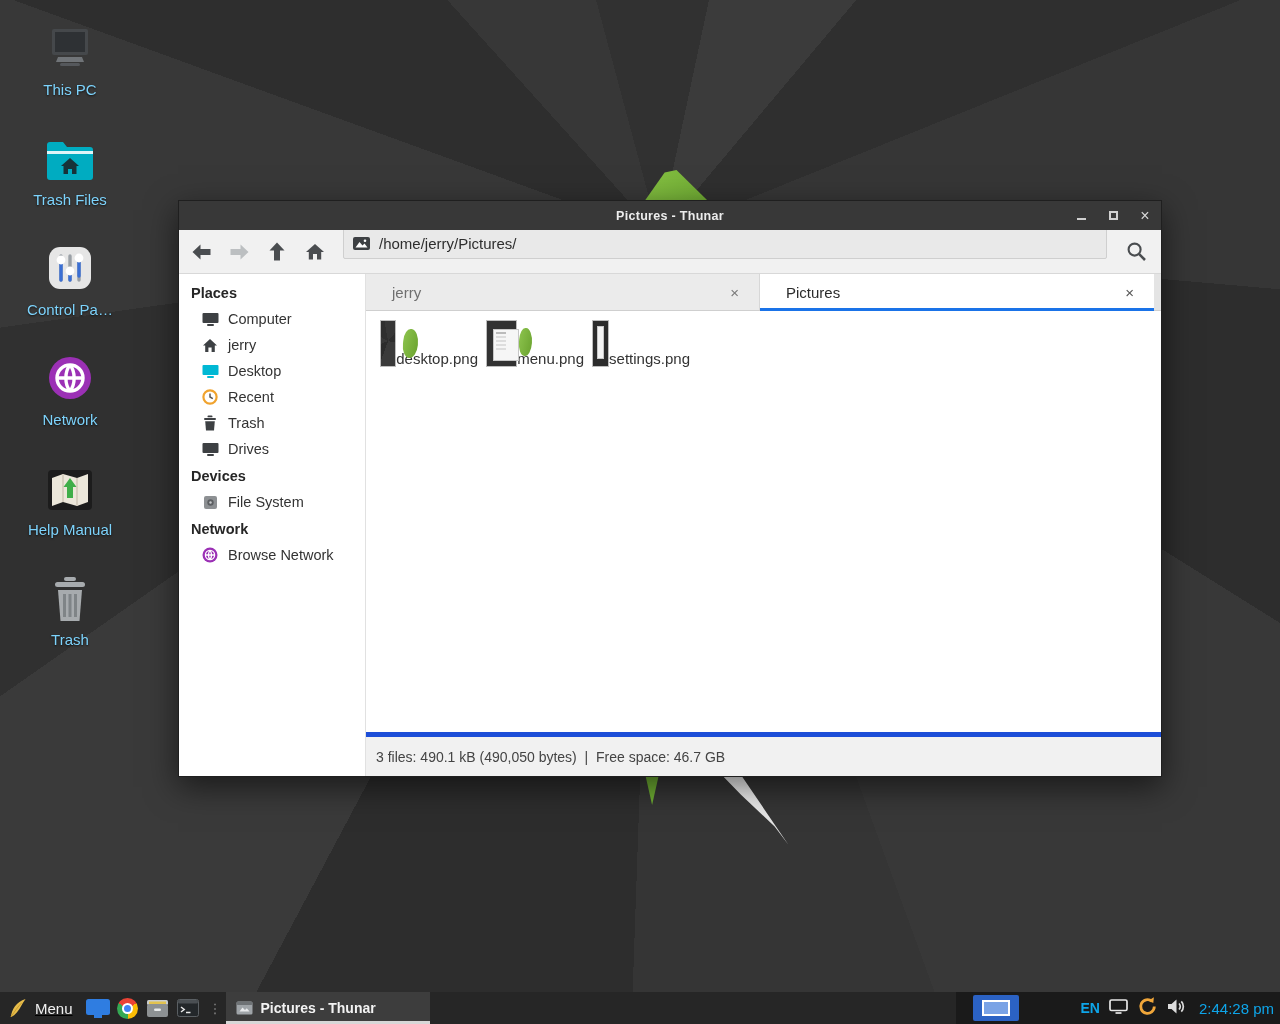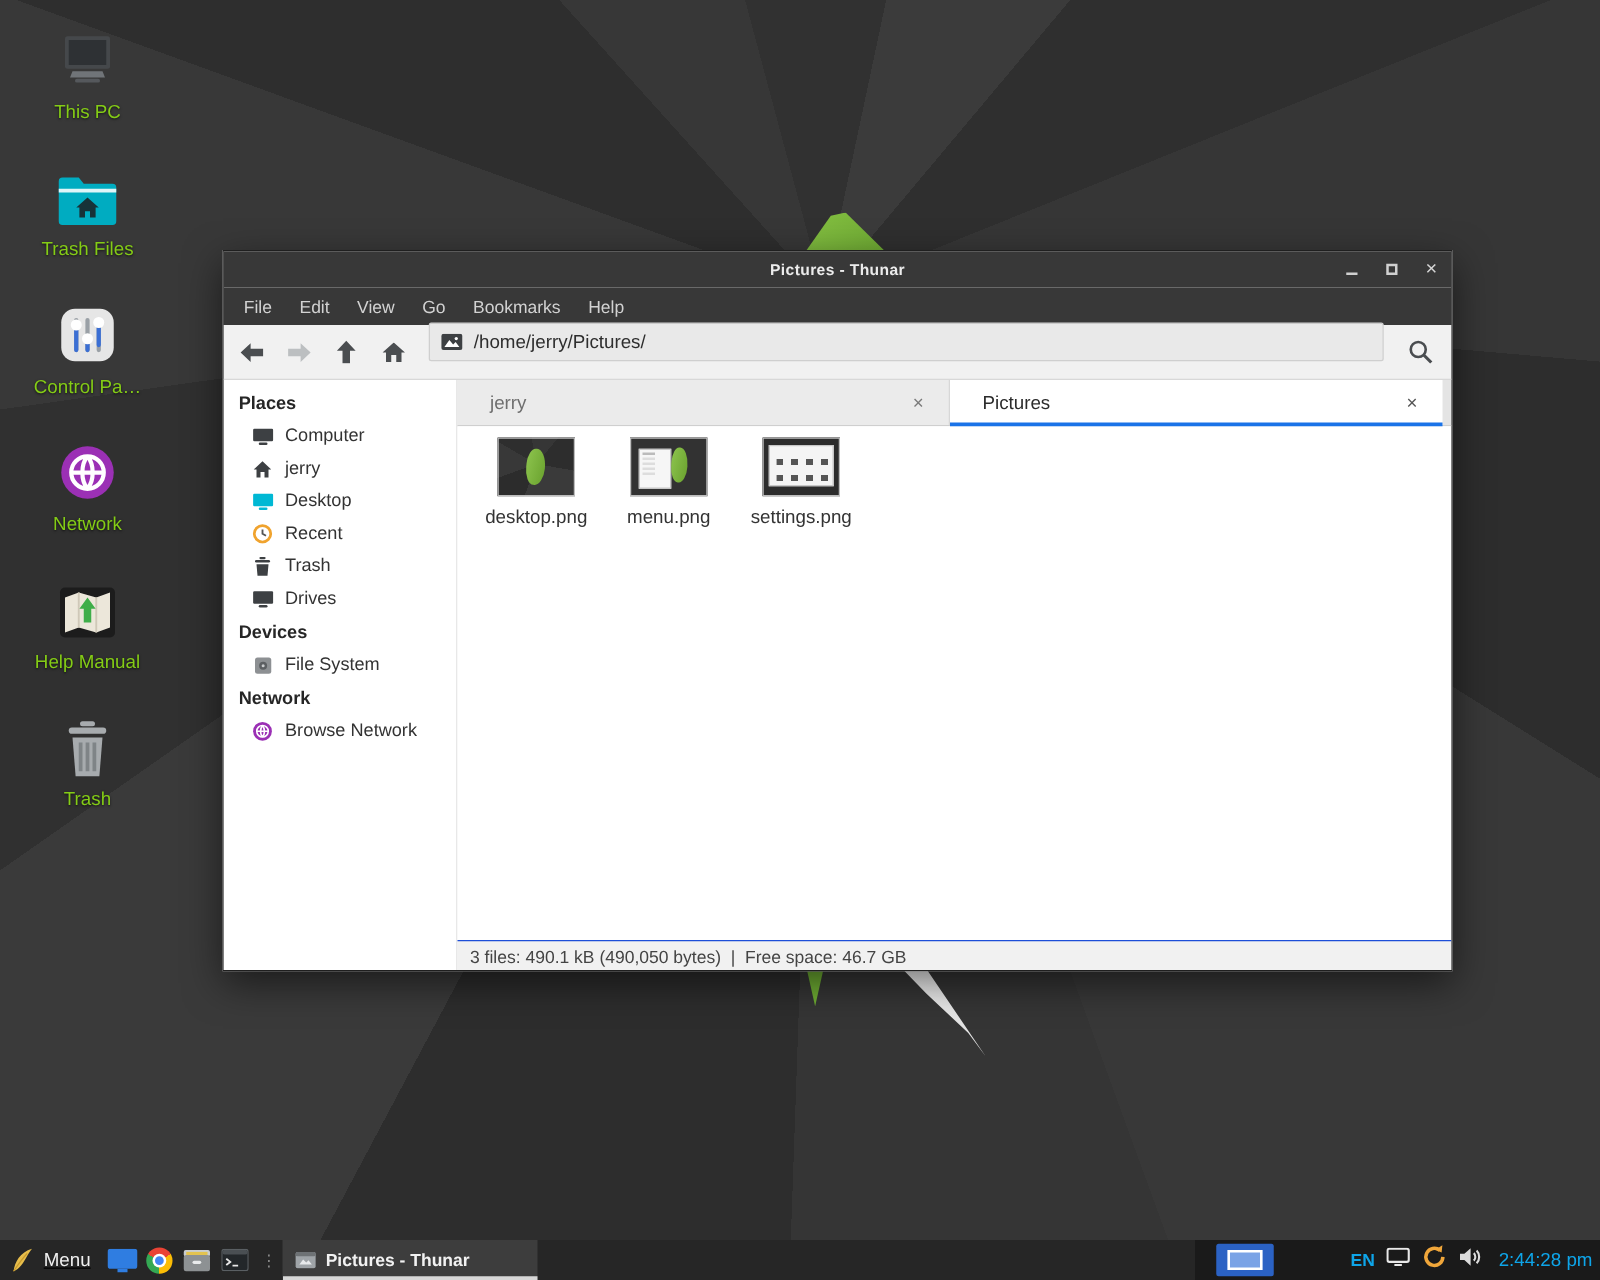--- a/index.html
+++ b/index.html
@@ -23,21 +23,21 @@
   .logo-green-sliver { position:absolute; left:644px; top:777px; width:18px; height:28px;
     background:#6fae33; clip-path:polygon(10% 0%, 80% 0%, 45% 100%); }
   .logo-feather-white { position:absolute; left:720px; top:776px; width:70px; height:72px;
     background:linear-gradient(160deg,#f5f5f5,#d9d9d9);
     clip-path:polygon(4% 0%, 31% 0%, 98% 96%, 78% 70%, 30% 26%); }
 
   
   .desktop-icons { position:absolute; left:10px; top:22px; width:120px; display:flex; flex-direction:column; }
   .dicon { height:110px; display:flex; flex-direction:column; align-items:center; cursor:default; }
   .dicon .art { height:50px; display:flex; align-items:flex-end; justify-content:center; }
-  .dicon .dlabel { margin-top:9px; font-size:15px; color:#84cc16; text-shadow:0 1px 2px rgba(0,0,0,.7); white-space:nowrap; }
+  .dicon .dlabel { margin-top:9px; font-size:15px; color:#7dd3fc; text-shadow:0 1px 2px rgba(0,0,0,.7); white-space:nowrap; }
 
   
   .window { position:absolute; left:178px; top:200px; width:984px; height:577px;
     background:#fff; border:1px solid #1f1f1f; box-shadow:0 10px 30px rgba(0,0,0,.55);
     display:flex; flex-direction:column; }
   .titlebar { height:29px; background:#383838; position:relative; display:flex; align-items:center; flex:0 0 auto; }
   .title { position:absolute; left:0; right:0; text-align:center; font-size:12.5px; font-weight:bold; color:#ececec; letter-spacing:.3px; }
   .winbtns { margin-left:auto; display:flex; align-items:center; height:100%; position:relative; }
   .winbtn { width:32px; height:100%; display:flex; align-items:center; justify-content:center; color:#d6d6d6; cursor:default; }
   .glyph-min { display:block; width:9px; border-bottom:2px solid #d0d0d0; margin-top:6px; }
@@ -62,38 +62,38 @@
   .mainpane { flex:1; display:flex; flex-direction:column; min-width:0; }
   .tabrow { height:37px; background:#e4e4e4; display:flex; border-bottom:1px solid #cfcfcf; flex:0 0 auto; }
   .tab { width:394px; display:flex; align-items:center; padding:0 16px 0 26px; font-size:15px; position:relative; cursor:default; }
   .tab.inactive { background:#ebebeb; color:#6f6f6f; border-right:1px solid #d7d7d7; }
   .tab.active { background:#fff; color:#2b2b2b; }
   .tab.active::after { content:""; position:absolute; left:0; right:0; bottom:-1px; height:3px; background:#1a73e8; }
   .tabclose { margin-left:auto; font-size:15px; color:#7a7a7a; padding:2px 4px; }
   .tab.active .tabclose { color:#555; }
 
   .filesarea { flex:1; background:#fff; padding:9px 14px; display:flex; align-items:flex-start; gap:8px; overflow:hidden; }
-  .filecell { width:98px; display:flex; flex-direction:column; align-items:center; cursor:default; }
+  .filecell { width:98px; display:flex; flex-direction:row; align-items:flex-end; cursor:default; }
   .thumb { width:62px; height:47px; position:relative; background:#2f2f2f; box-shadow:0 0 0 1px #bdbdbd inset; }
   .thumb .blob { position:absolute; background:linear-gradient(100deg,#8cc34d,#6ba32f); border-radius:45% 55% 50% 50%; }
   .thumb.t-desktop { background:conic-gradient(from 160deg at 50% 45%, #3a3a3a 0 40deg,#2c2c2c 40deg 90deg,#383838 90deg 140deg,#2e2e2e 140deg 190deg,#363636 190deg 240deg,#2d2d2d 240deg 300deg,#3a3a3a 300deg 360deg); }
   .t-desktop .blob { left:23px; top:9px; width:15px; height:29px; transform:rotate(6deg); }
   .thumb.t-menu { background:#323232; }
   .t-menu .panel { position:absolute; left:7px; top:9px; width:26px; height:32px; background:#f6f6f6; border:1px solid #c7c7c7; }
   .t-menu .panel::before { content:""; position:absolute; left:2px; top:2px; width:10px; height:2px; background:#bbb; box-shadow:0 4px 0 #ddd, 0 8px 0 #ddd, 0 12px 0 #ddd, 0 16px 0 #ddd; }
   .t-menu .blob { left:33px; top:8px; width:13px; height:28px; transform:rotate(4deg); }
   .thumb.t-settings { background:#2c2c2c; }
   .t-settings .panel { position:absolute; left:5px; top:6px; right:5px; bottom:8px; background:#f4f4f4; border:1px solid #c7c7c7; }
   .t-settings .grid { position:absolute; left:5px; top:4px; right:3px; bottom:3px;
     background-image:repeating-linear-gradient(90deg,#555 0 5px,transparent 5px 12px);
     -webkit-mask-image:repeating-linear-gradient(0deg,#000 0 5px,transparent 5px 13px); 
     mask-image:repeating-linear-gradient(0deg,#000 0 5px,transparent 5px 13px); }
   .filename { margin-top:8px; font-size:15px; color:#333; }
 
-  .statusbar { height:24px; background:#f1f1f1; border-top:1px solid #1d4ed8; display:flex; align-items:center; padding-left:10px; font-size:14px; color:#444; white-space:pre; flex:0 0 auto; }
+  .statusbar { height:44px; background:#f1f1f1; border-top:5px solid #1d4ed8; display:flex; align-items:center; padding-left:10px; font-size:14px; color:#444; white-space:pre; flex:0 0 auto; }
 
   
   .taskbar { position:absolute; left:0; bottom:0; width:1280px; height:32px; background:#262626; display:flex; align-items:center; }
   .menu-button { display:flex; align-items:center; gap:8px; padding:0 10px 0 8px; height:100%;text-decoration:underline; }
   .menu-label { font-size:15px; color:#f0f0f0; }
   .launcher { width:30px; height:100%; display:flex; align-items:center; justify-content:center; }
   .chrome-icon { width:21px; height:21px; border-radius:50%; position:relative;
     background:conic-gradient(from -60deg, #ea4335 0 120deg, #fbbc05 120deg 240deg, #34a853 240deg 360deg); }
   .chrome-icon::before { content:""; position:absolute; left:5px; top:5px; width:11px; height:11px; border-radius:50%; background:#fff; }
   .chrome-icon::after { content:""; position:absolute; left:7px; top:7px; width:7px; height:7px; border-radius:50%; background:#4285f4; }
@@ -201,28 +201,20 @@
           </span>
         <span class="winbtn">
             <span class="glyph-max"></span>
           </span>
         <span class="winbtn">
             <span class="glyph-close">×</span>
           </span>
       </span>
     </div>
 
-    <div class="menubar">
-      <span class="menuitem">File</span>
-      <span class="menuitem">Edit</span>
-      <span class="menuitem">View</span>
-      <span class="menuitem">Go</span>
-      <span class="menuitem">Bookmarks</span>
-      <span class="menuitem">Help</span>
-    </div>
 
     <div class="toolbar">
       <span class="navbtn">
         <svg width="19" height="16" viewBox="0 0 19 16">
             <path d="M8.5 0.5 V5 H18.5 V11 H8.5 V15.5 L0.5 8 Z" fill="#4a4d50"></path>
           </svg>
       </span>
       <span class="navbtn">
         <svg width="19" height="16" viewBox="0 0 19 16">
             <path d="M10.5 0.5 V5 H0.5 V11 H10.5 V15.5 L18.5 8 Z" fill="#bcbfc1"></path>

